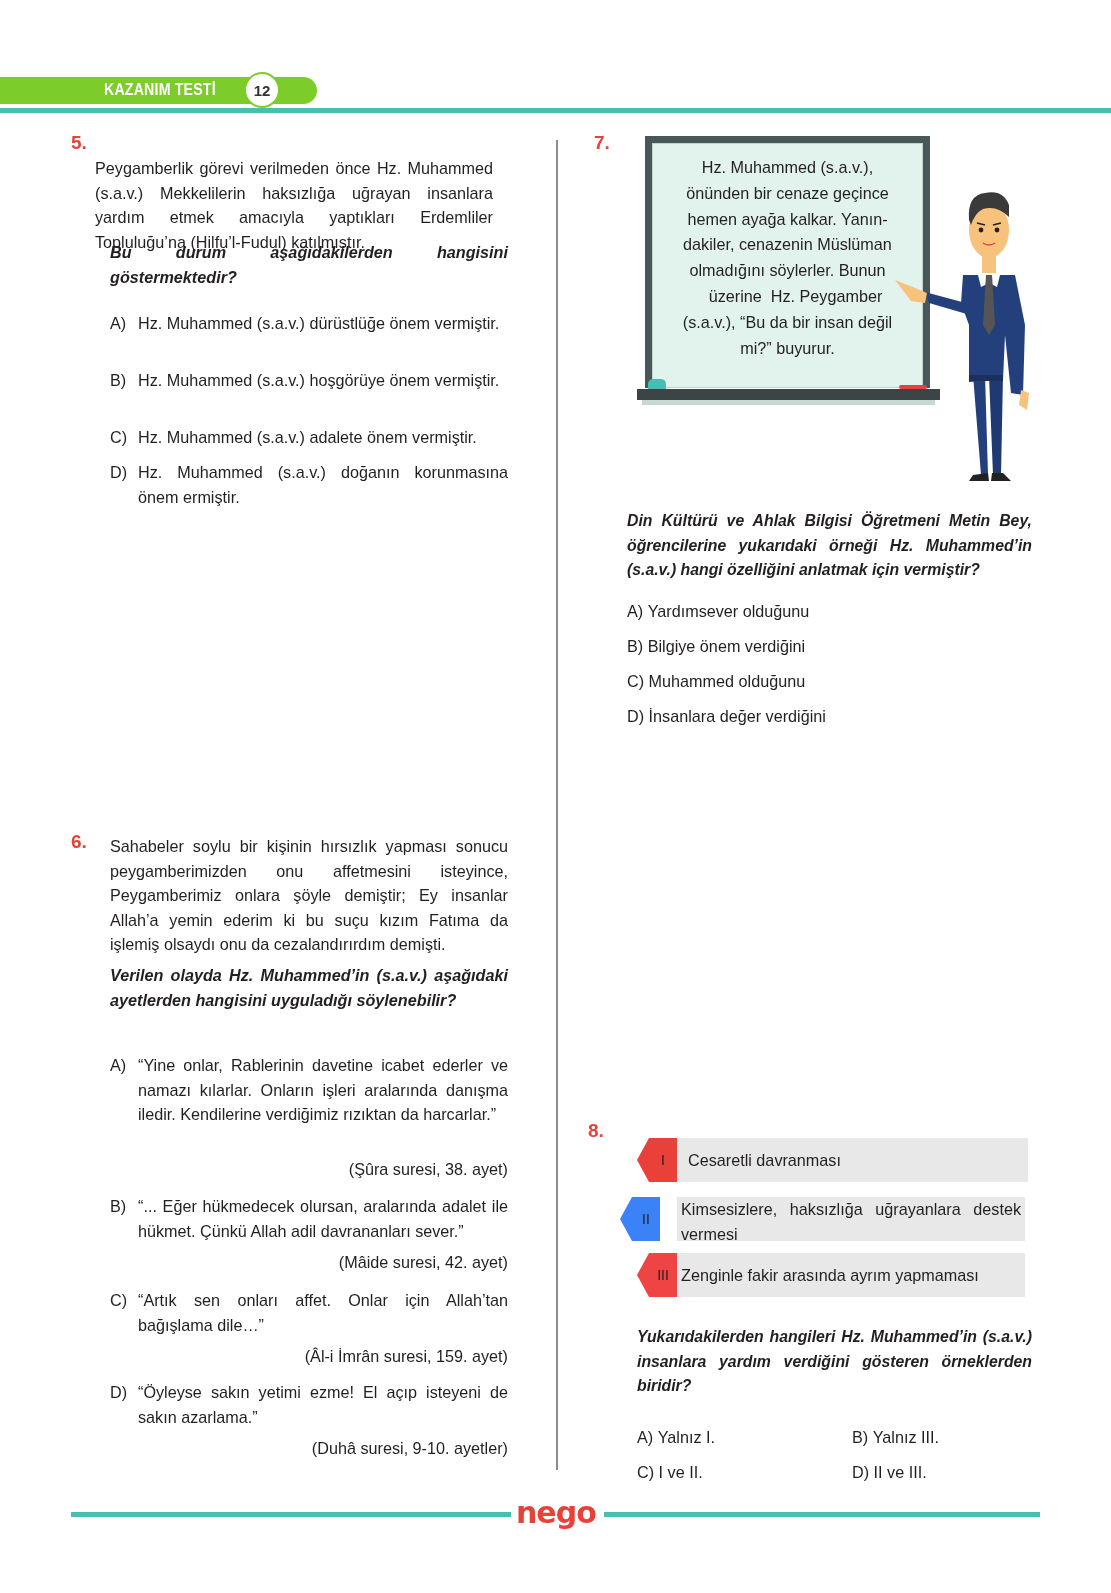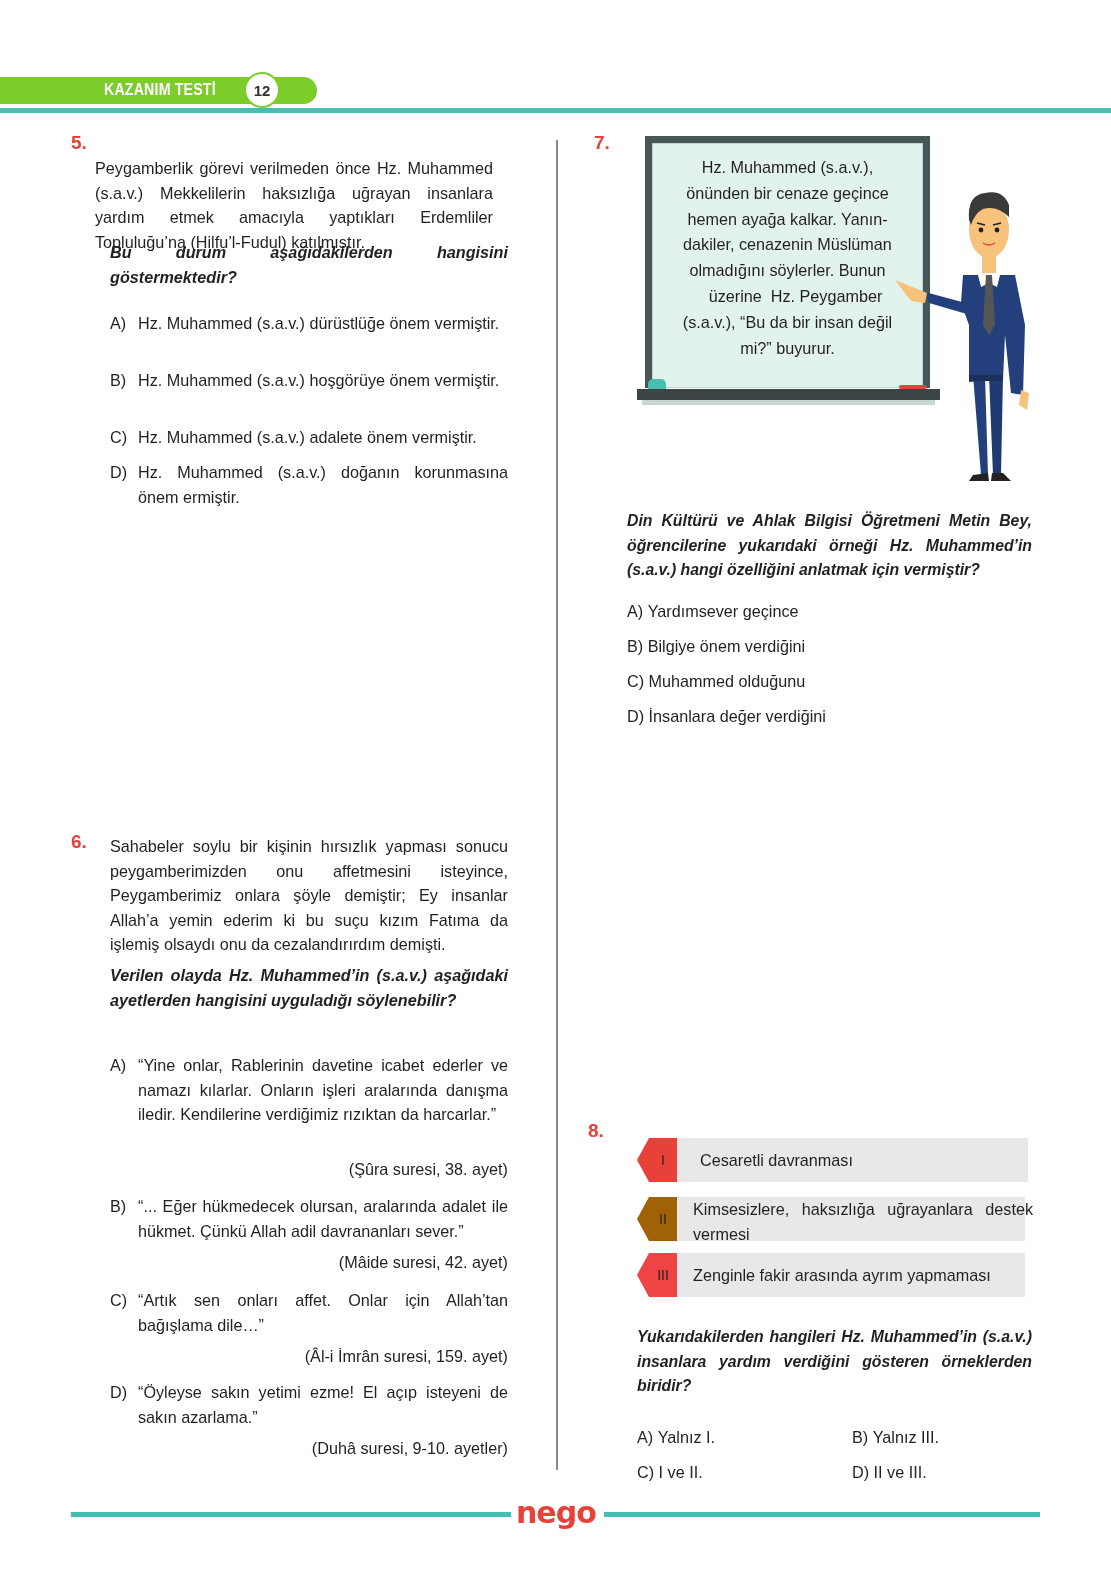--- a/index.html
+++ b/index.html
@@ -41,21 +41,21 @@
   .tray-shadow { position: absolute; left: 642px; top: 400px; width: 293px; height: 5px; background: #c7d8d4; }
   .eraser { position: absolute; left: 648px; top: 379px; width: 18px; height: 10px; background: #46bfb2; border-radius: 5px 5px 0 0; }
   .chalk { position: absolute; left: 899px; top: 385px; width: 28px; height: 4px; background: #e8413a; border-radius: 2px; }
 
   
   .stmt-box { position: absolute; background: #e8e8e8; }
   .stmt-tag { position: absolute; width: 40px; display: flex; align-items: center; justify-content: center;
               font-size: 14px; color: #231f20; }
   .stmt-tag::before { content: ""; position: absolute; left: -12px; top: 0; bottom: 0; width: 12px;
                       background: inherit; clip-path: polygon(100% 0, 0 50%, 100% 100%); }
-  .stmt-text { position: absolute; font-size: 16.2px; line-height: 24.5px; text-align: justify; margin-left: 12px; }
+  .stmt-text { position: absolute; font-size: 16.2px; line-height: 24.5px; text-align: justify; }
 
   
   .foot-line { position: absolute; top: 1512px; height: 5px; background: #46bfb2; }
   .logo { position: absolute; left: 516px; top: 1498px; font-weight: bold; font-size: 30px; color: #e8413a;
           font-family: "DejaVu Sans", sans-serif; letter-spacing: -1px; line-height: 30px; }
 </style>
 </head>
 <body>
 
 <div class="teal-line"></div>
@@ -163,21 +163,21 @@
     <path d="M84 45 Q82 20 100 18 Q118 14 124 30 L124 42 Q112 30 98 34 Q90 38 86 50 Z" fill="#3a3a3a"></path>
 
     <circle cx="96" cy="55" r="2.4" fill="#222"></circle>
     <circle cx="112" cy="55" r="2.4" fill="#222"></circle>
     <path d="M92 48 L100 50 M108 50 L116 48" stroke="#222" stroke-width="1.6"></path>
     <path d="M98 68 Q104 72 110 68" stroke="#e8413a" stroke-width="1.5" fill="none"></path>
   </svg>
 
   <div class="para bold" style="left:627px; top:509px; width:405px; font-size:15.8px;">Din Kültürü ve Ahlak Bilgisi Öğretmeni Metin Bey, öğrencilerine yukarıdaki örneği Hz. Muhammed’in (s.a.v.) hangi özelliğini anlatmak için vermiştir?</div>
   <div class="opt" style="left:627px; top:599px; width:380px;">
-    <span>A)</span>&nbsp;<span>Yardımsever geçince</span>
+    <span>A)</span>&nbsp;<span>Yardımsever olduğunu</span>
   </div>
   <div class="opt" style="left:627px; top:634px; width:380px;">
     <span>B)</span>&nbsp;<span>Bilgiye önem verdiğini</span>
   </div>
   <div class="opt" style="left:627px; top:669px; width:380px;">
     <span>C)</span>&nbsp;<span>Muhammed olduğunu</span>
   </div>
   <div class="opt" style="left:627px; top:704px; width:380px;">
     <span>D)</span>&nbsp;<span>İnsanlara değer verdiğini</span>
   </div>
@@ -186,21 +186,21 @@
 <section>
   <div class="qnum" style="left:588px; top:1120px;">8.</div>
 
   <div class="stmt-box" style="left:677px; top:1138px; width:351px; height:44px;"></div>
   <div class="stmt-tag" style="left:649px; top:1138px; height:44px; width:28px; background:#e8413a;">
     <span style="position:relative;">I</span>
   </div>
   <div class="stmt-text" style="left:688px; top:1148px; width:334px;">Cesaretli davranması</div>
 
   <div class="stmt-box" style="left:677px; top:1197px; width:348px; height:44px;"></div>
-  <div class="stmt-tag" style="left:649px; top:1197px; height:44px; width:28px; background:#a16207;">
+  <div class="stmt-tag" style="left:632px; top:1197px; height:44px; width:28px; background:#3b82f6;">
     <span style="position:relative;">II</span>
   </div>
   <div class="stmt-text" style="left:681px; top:1197px; width:340px;">Kimsesizlere, haksızlığa uğrayanlara destek vermesi</div>
 
   <div class="stmt-box" style="left:677px; top:1253px; width:348px; height:44px;"></div>
   <div class="stmt-tag" style="left:649px; top:1253px; height:44px; width:28px; background:#ef4444;">
     <span style="position:relative;">III</span>
   </div>
   <div class="stmt-text" style="left:681px; top:1263px; width:340px;">Zenginle fakir arasında ayrım yapmaması</div>
 

